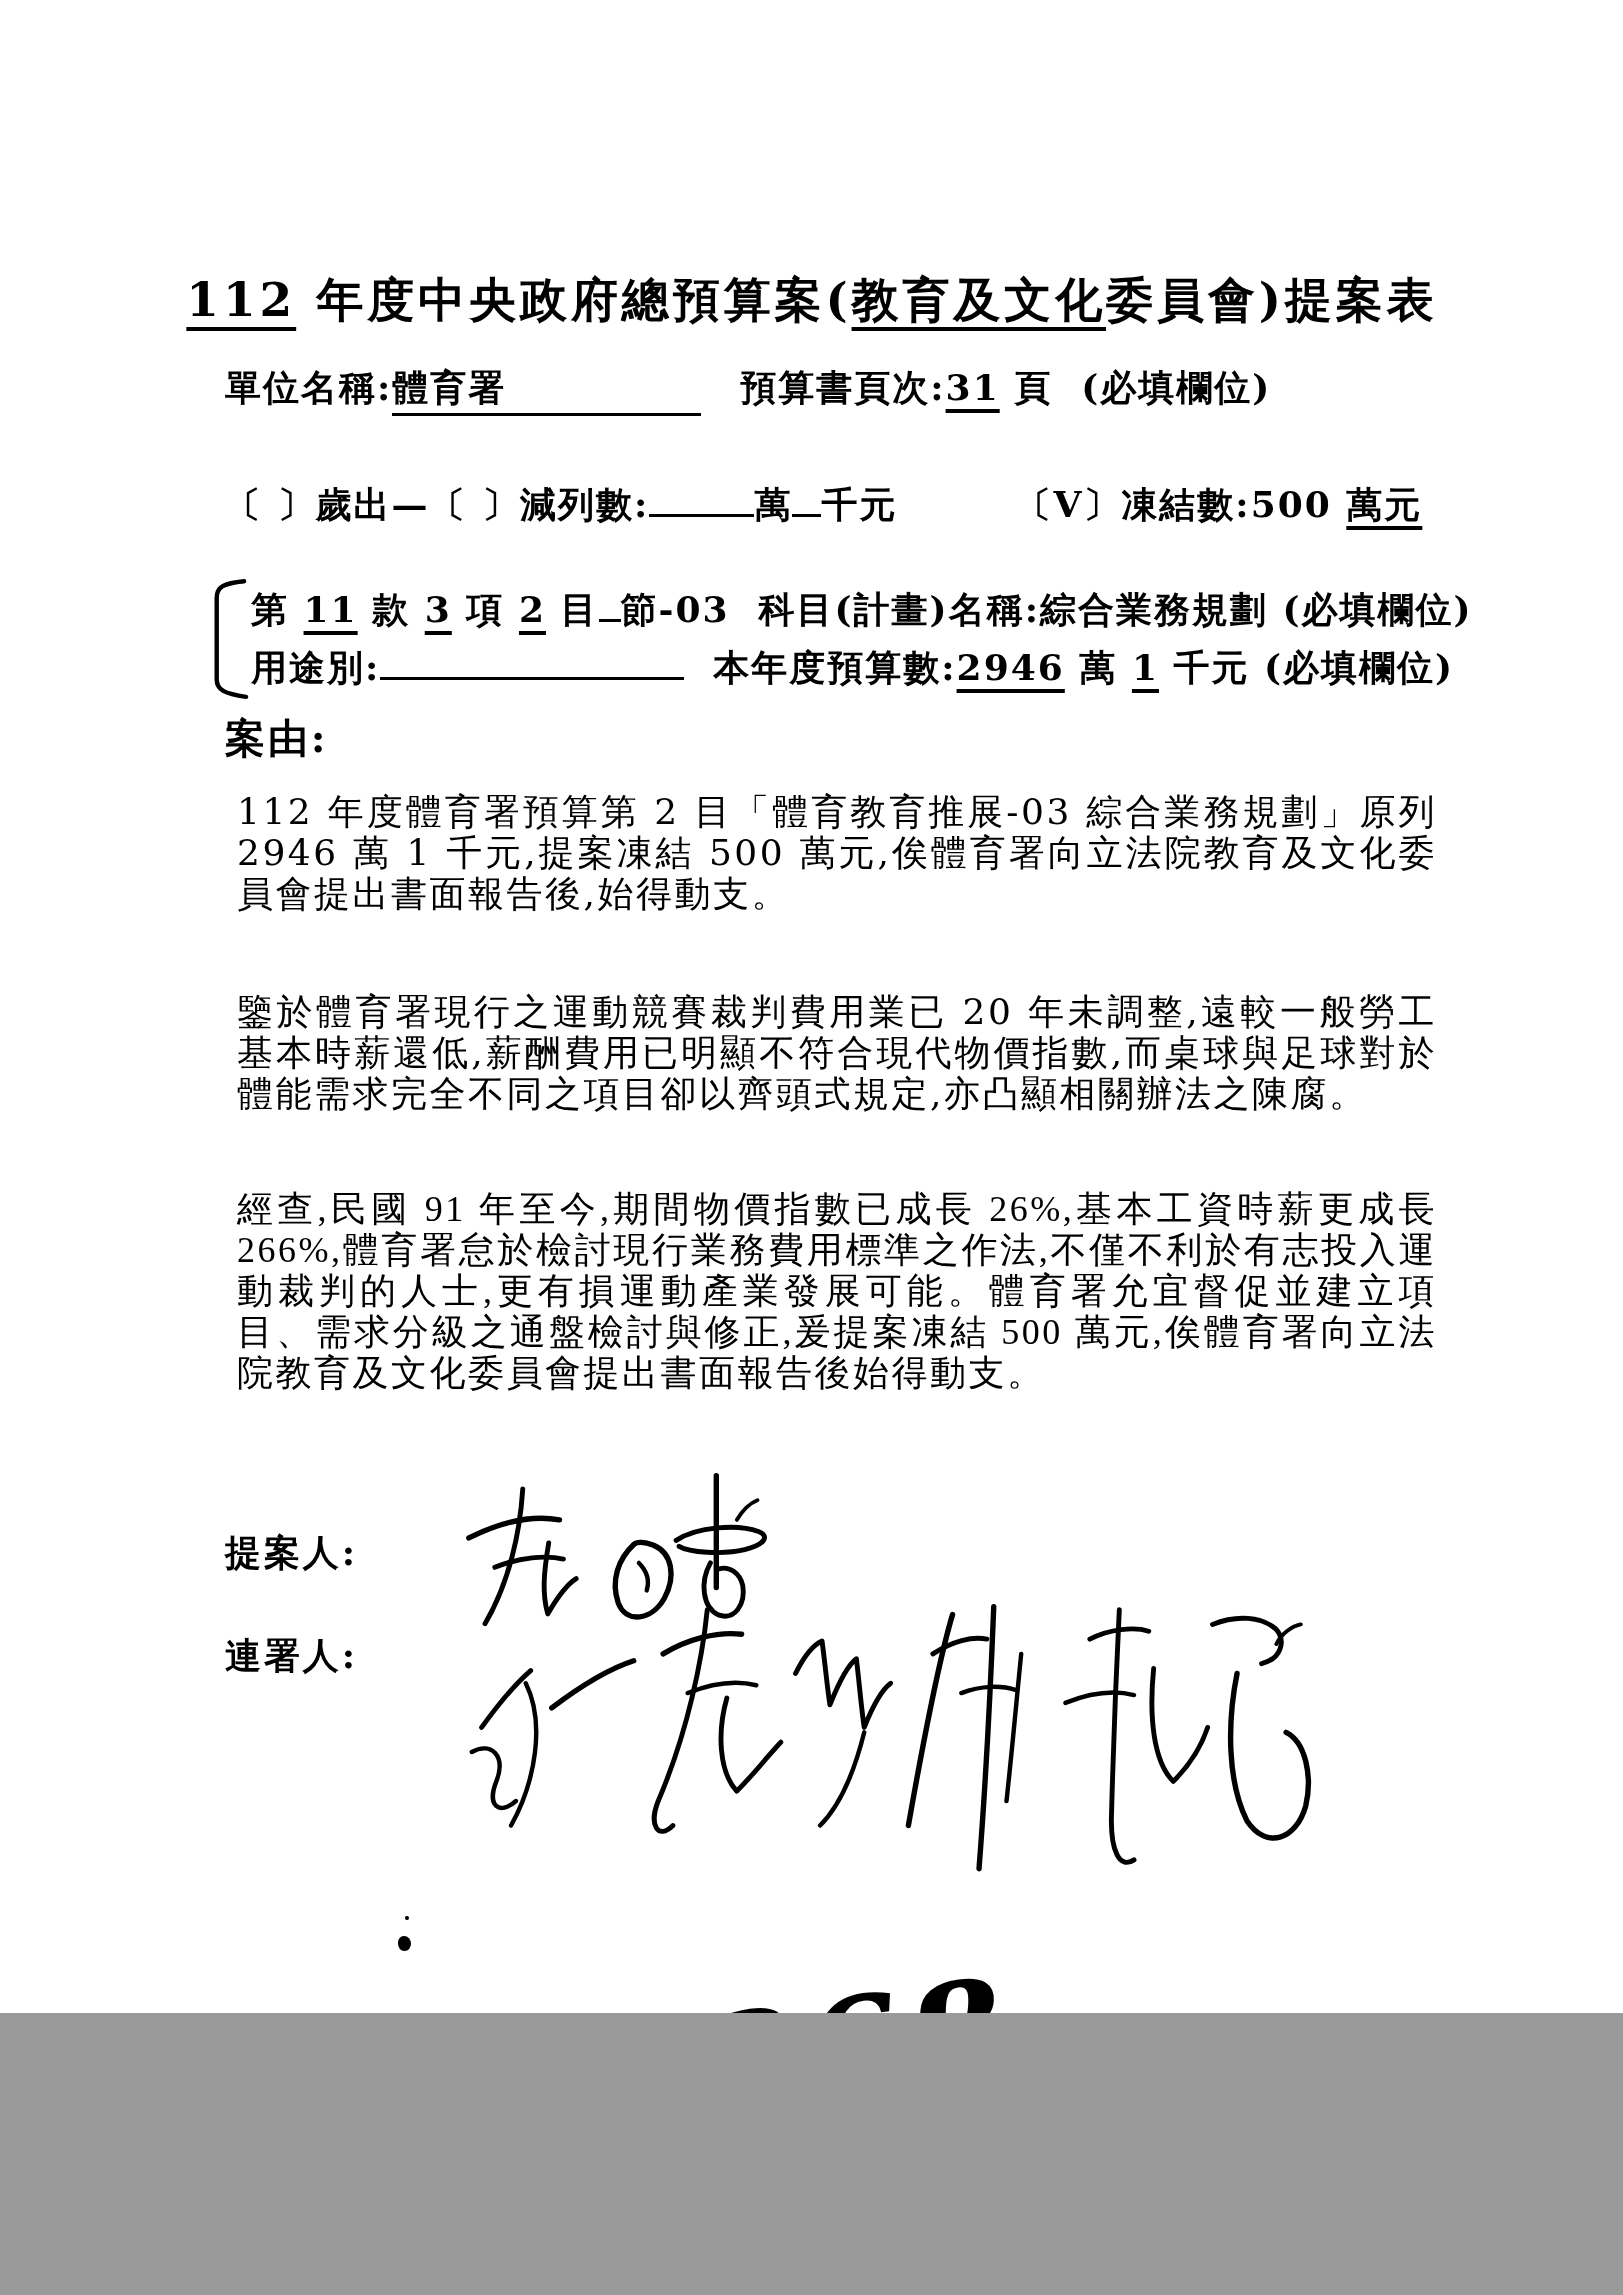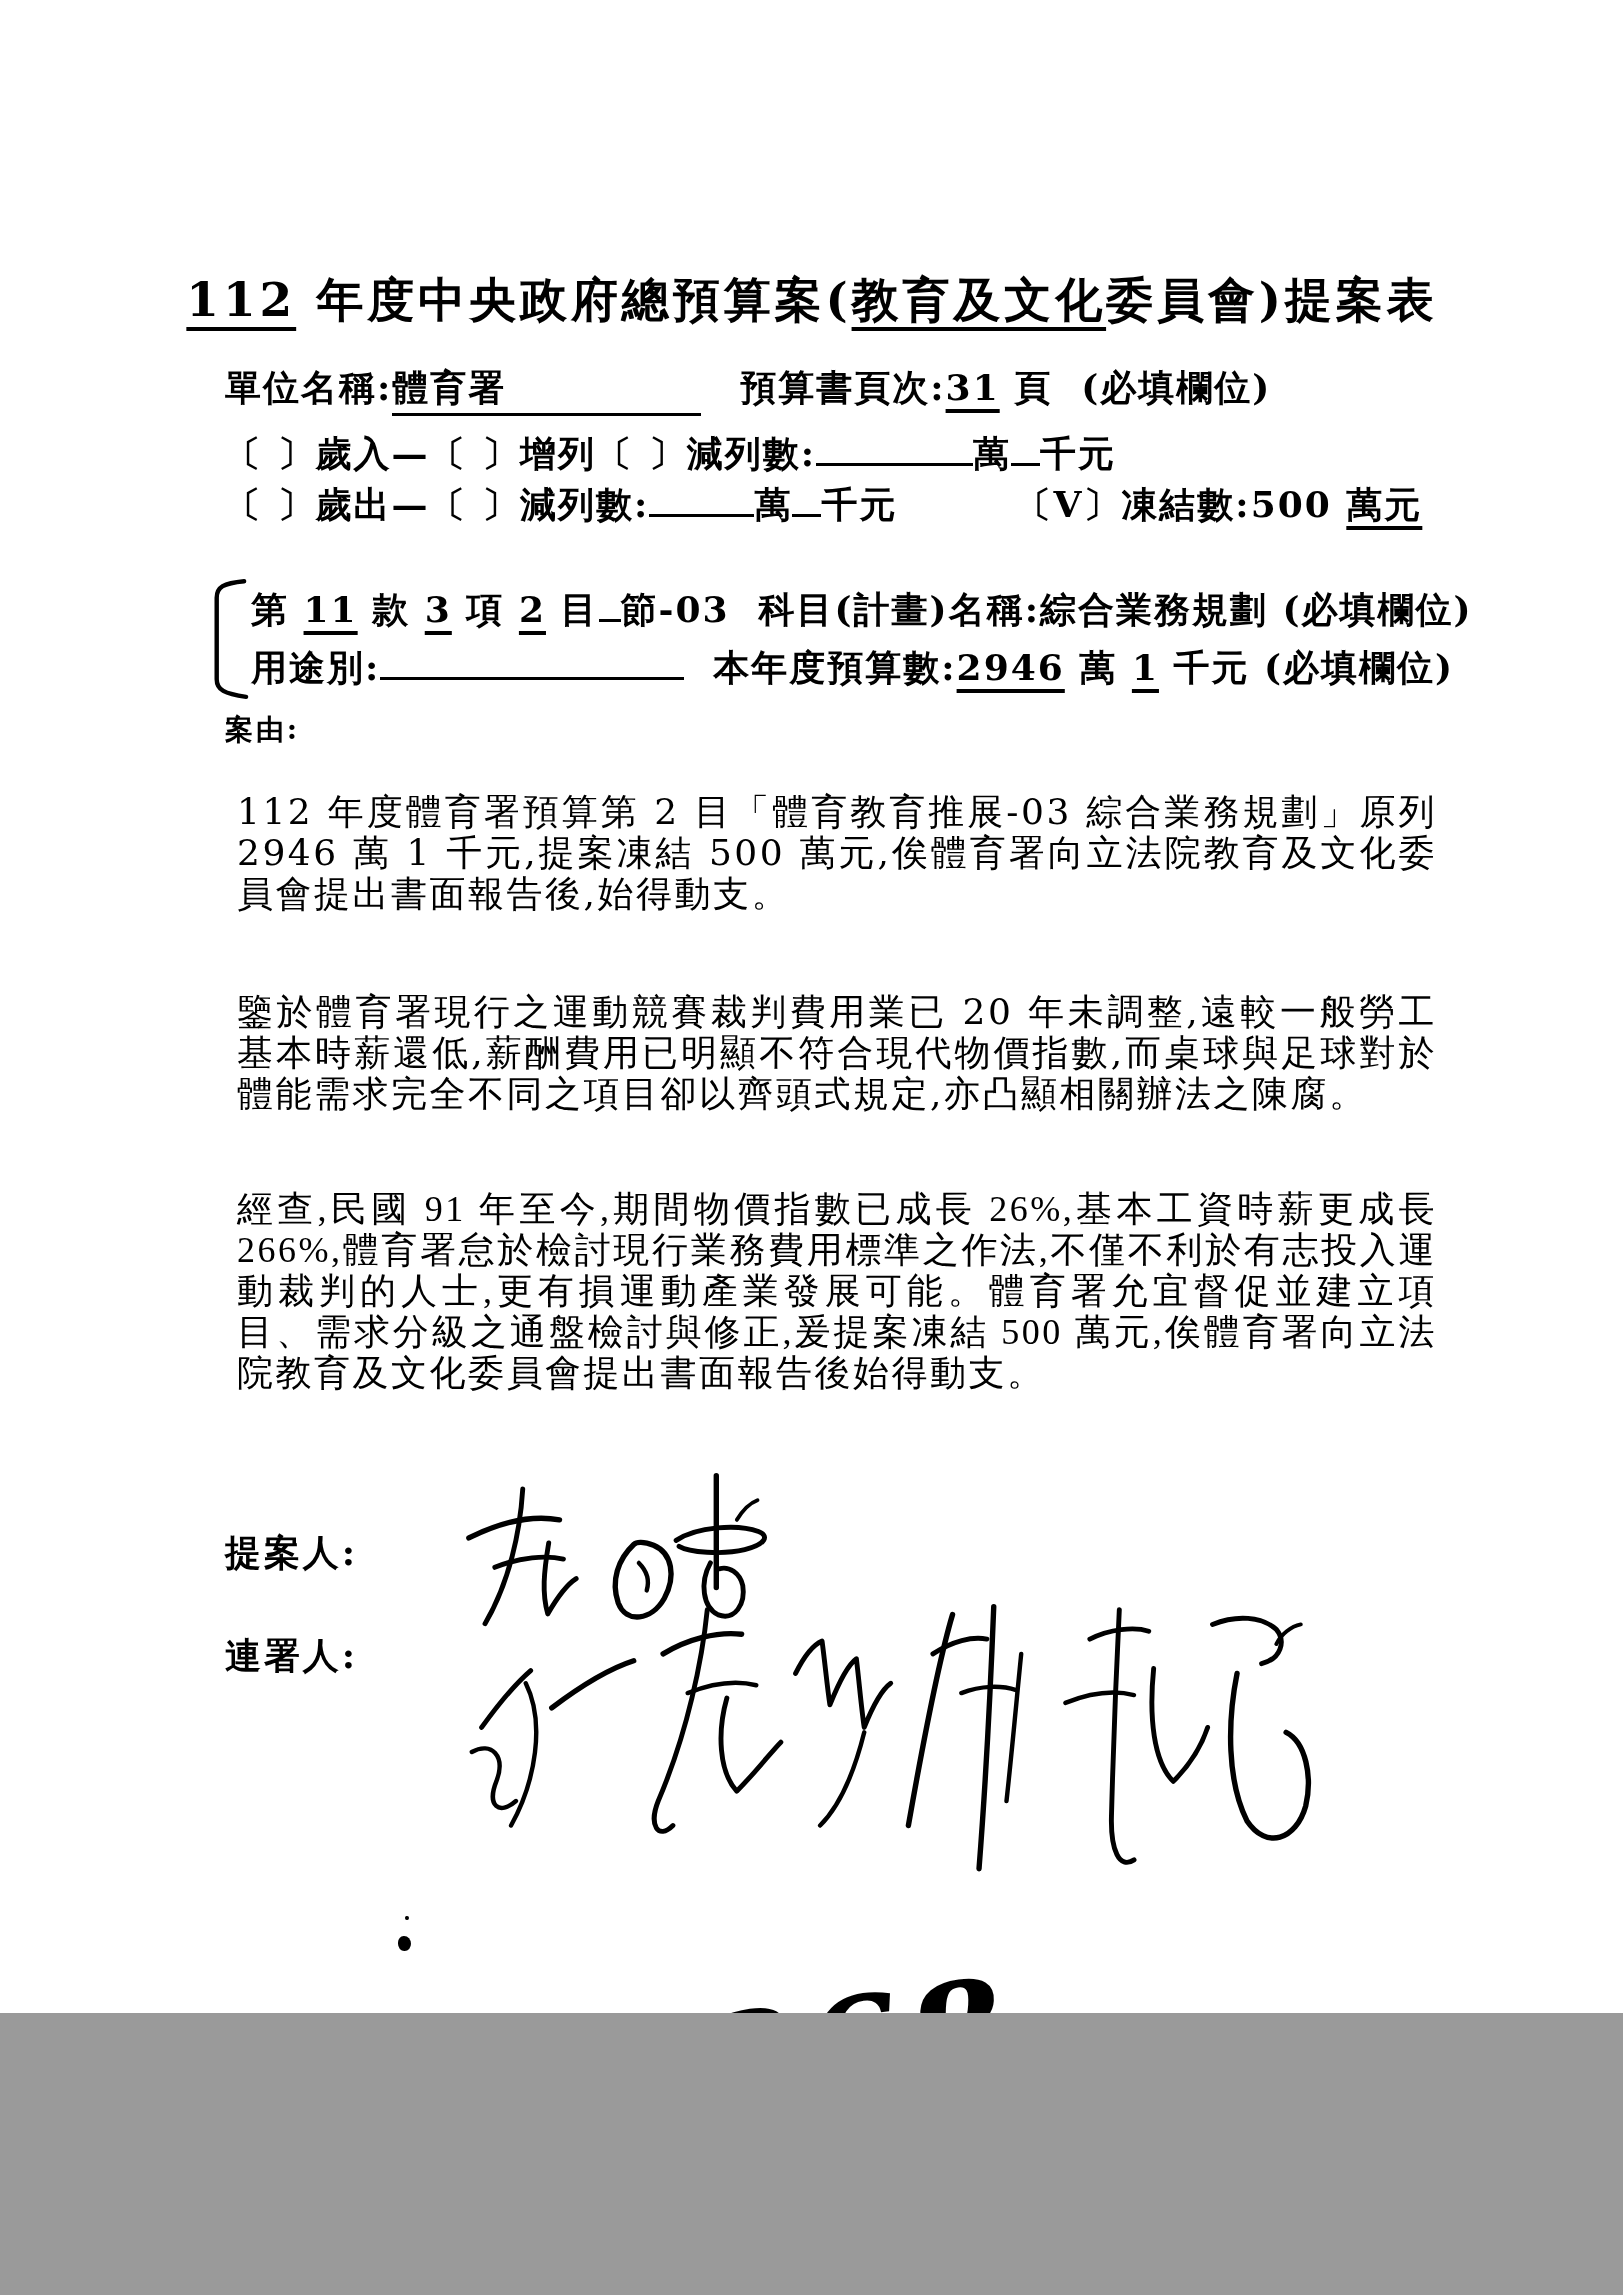--- a/index.html
+++ b/index.html
@@ -16,21 +16,21 @@
   .ut{ text-decoration:underline; text-decoration-thickness:4.4px; text-underline-offset:10.8px; }
   .formrow{
     left:225px; font-size:36px; font-weight:bold; letter-spacing:2px; white-space:nowrap;
   }
   .uv{ text-decoration:underline; text-decoration-thickness:3.9px; text-underline-offset:8.8px; }
   .blank{ display:inline-block; border-bottom:3.9px solid #000; height:28.4px; vertical-align:baseline; }
   .fillbox{ display:inline-block; border-bottom:3.9px solid #000; vertical-align:baseline; }
   .gap80{ display:inline-block; width:39px; }
   .gap240{ display:inline-block; width:118px; }
   .gap60{ display:inline-block; width:29px; }
-  .caselabel{ left:225px; font-size:28px; font-weight:bold; letter-spacing:2.9px; }
+  .caselabel{ left:225px; font-size:40px; font-weight:bold; letter-spacing:2.9px; }
   .para{
     left:225px; width:1200px; font-size:36px; line-height:41px; letter-spacing:2.5px;
     text-align:justify; text-justify:inter-character; margin:12px;
   }
   .siglabel{ left:225px; font-size:36px; font-weight:bold; letter-spacing:2.9px; }
   .sig path{ fill:none; stroke:#000; stroke-linecap:round; stroke-linejoin:round; }
   .pagenum-center{
     left:701px; top:1967px; font-size:137px; font-weight:bold; font-style:italic;
     transform:rotate(-8deg); letter-spacing:8.8px;
   }
@@ -46,23 +46,20 @@
 <div class="page">
 
   <div class="abs title">
     <span class="ut">112</span><span> 年度中央政府總預算案(</span><span class="ut">教育及文化</span><span>委員會)提案表</span>
   </div>
 
   <div class="abs formrow" style="top:364px;">
     <span>單位名稱:</span><span class="fillbox" style="width:309px;"><span>體育署</span></span><span class="gap80"></span><span>預算書頁次:</span><span class="uv">31</span> <span>頁</span><span class="gap60"></span><span>(必填欄位)</span>
   </div>
 
-  <div class="abs formrow" style="top:430px;">
-    <span>〔 〕</span><span>歲入</span><span>—</span><span>〔 〕</span><span>增列</span><span>〔 〕</span><span>減列數:</span><span class="blank" style="width:157px;"></span><span>萬</span><span class="blank" style="width:29px;"></span><span>千元</span>
-  </div>
 
   <div class="abs formrow" style="top:481px;text-align:center;">
     <span>〔 〕</span><span>歲出</span><span>—</span><span>〔 〕</span><span>減列數:</span><span class="blank" style="width:105px;"></span><span>萬</span><span class="blank" style="width:29px;"></span><span>千元</span><span class="gap240"></span><span>〔V〕</span><span>凍結數:</span><span>500</span> <span class="uv">萬元</span>
   </div>
 
   <svg class="abs sig" style="left:202px; top:575px;" width="49" height="128" viewBox="0 0 100 260">
     <path d="M86,12 C44,16 30,24 30,46 L30,212 C30,234 46,242 90,248" stroke-width="9"></path>
   </svg>
 
   <div class="abs formrow" style="top:586px; left:251px;">

